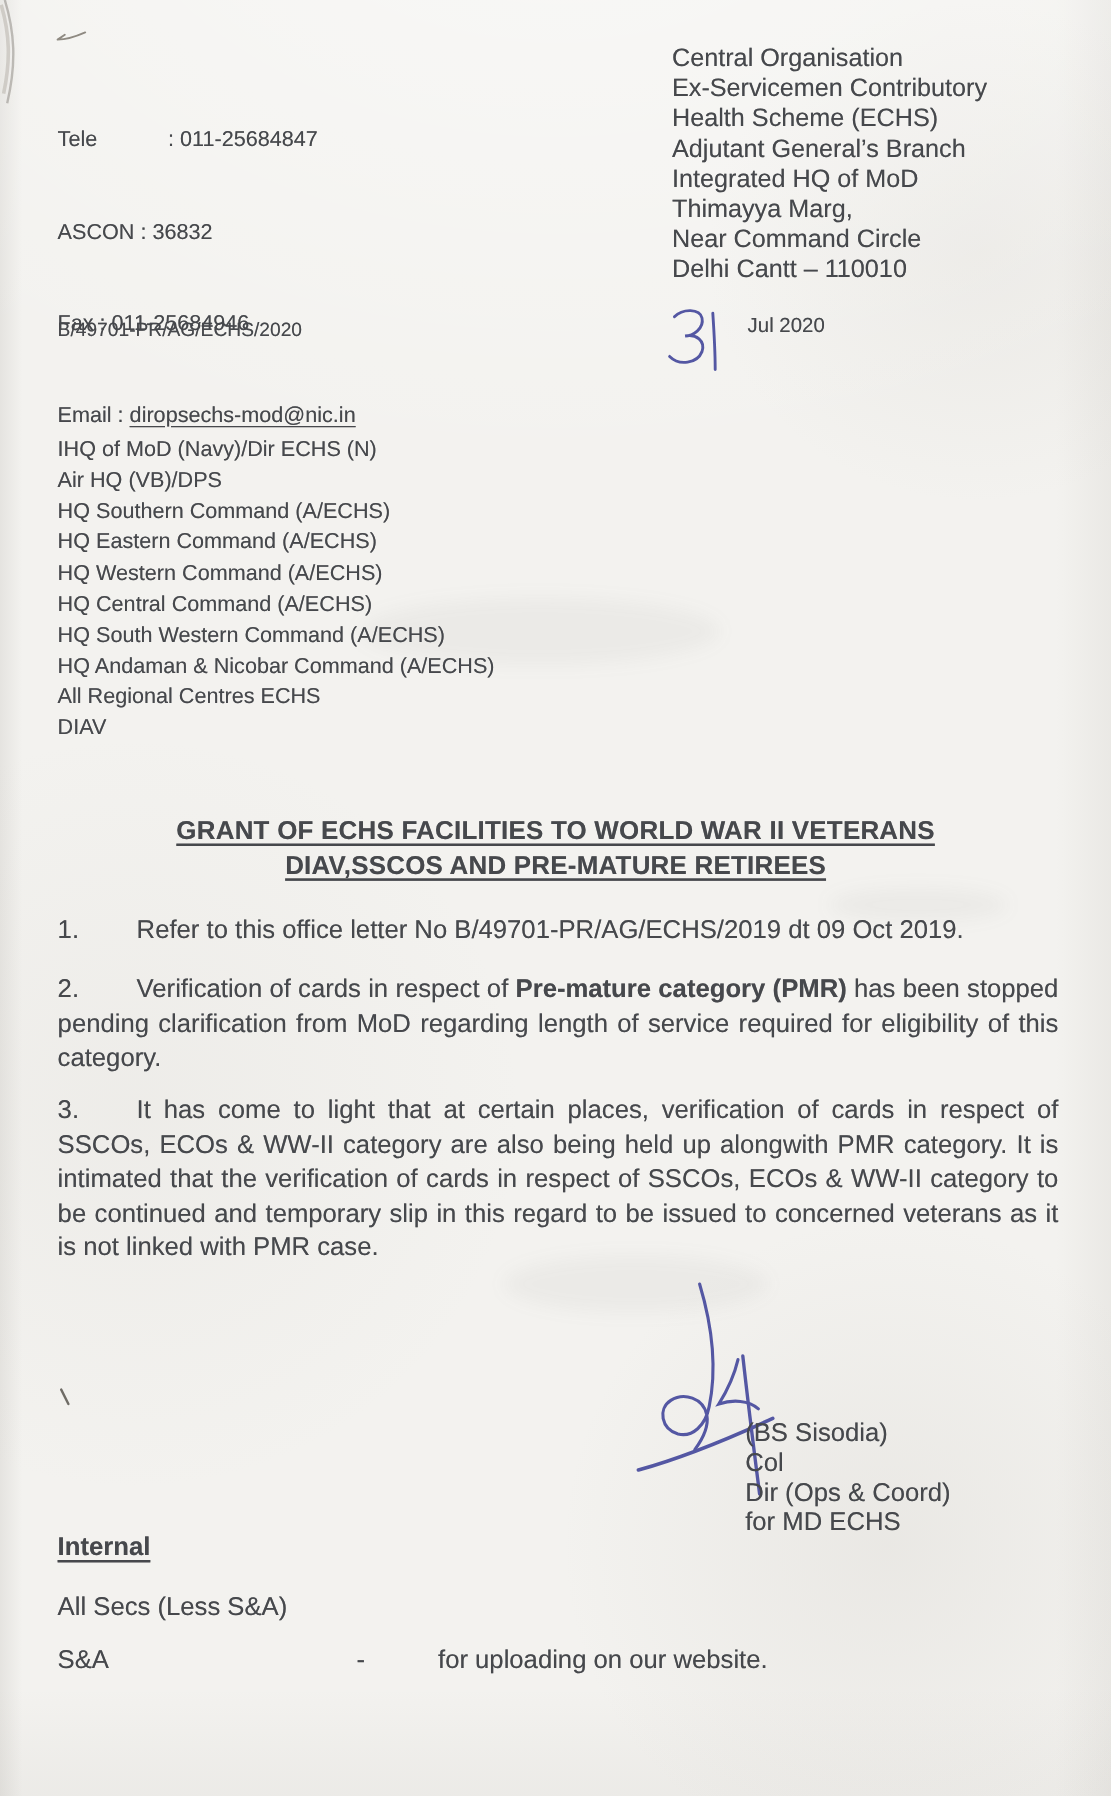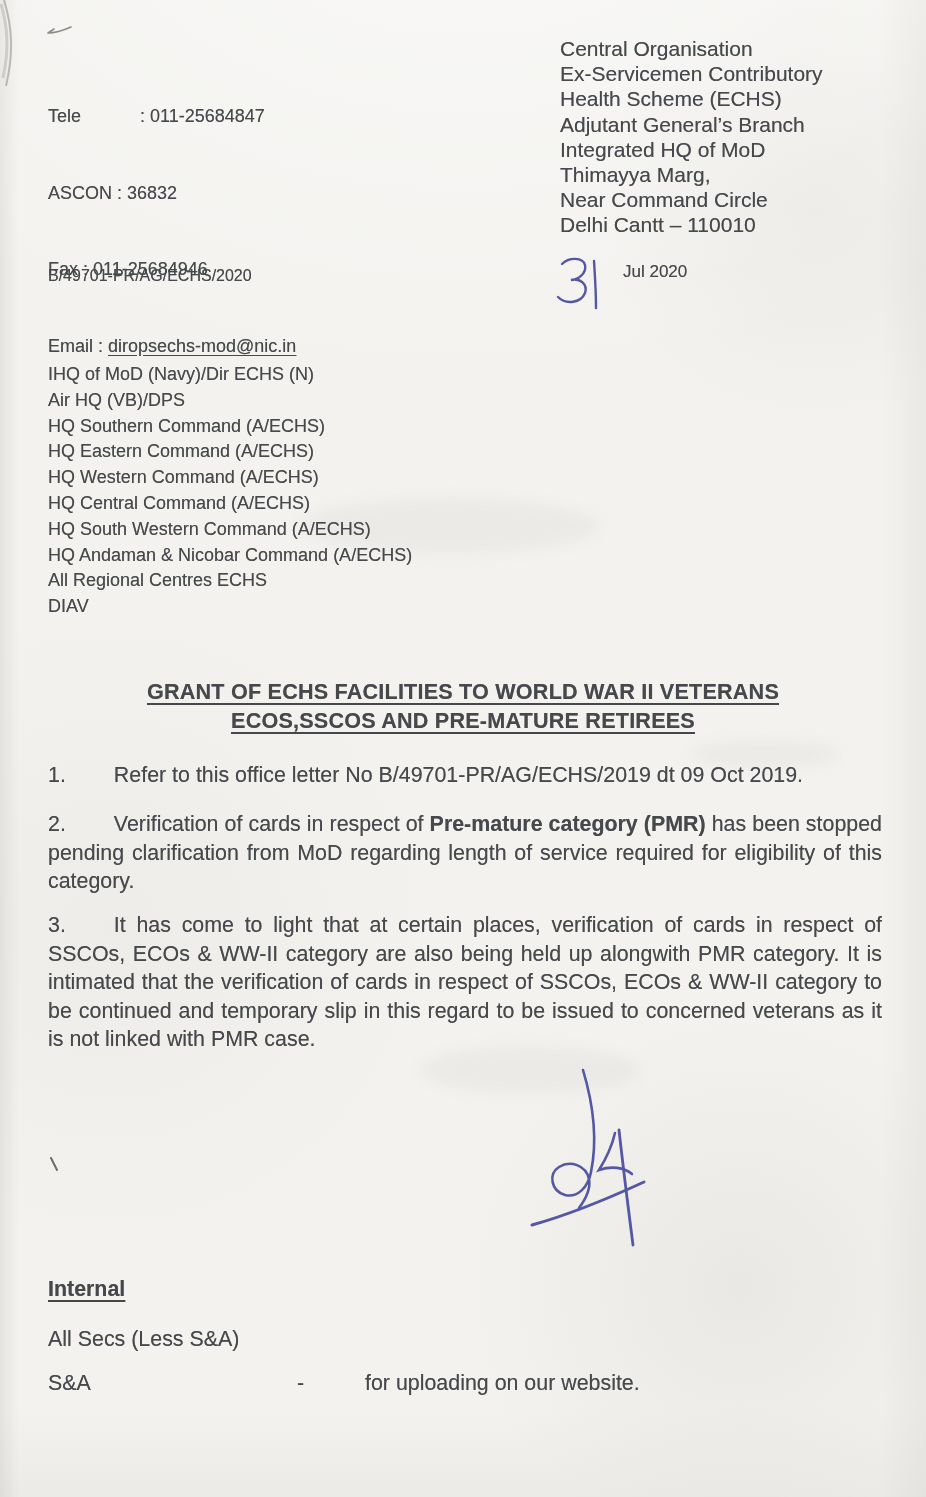--- a/index.html
+++ b/index.html
@@ -96,36 +96,42 @@
     <div>HQ Western Command (A/ECHS)</div>
     <div>HQ Central Command (A/ECHS)</div>
     <div>HQ South Western Command (A/ECHS)</div>
     <div>HQ Andaman &amp; Nicobar Command (A/ECHS)</div>
     <div>All Regional Centres ECHS</div>
     <div>DIAV</div>
   </div>
 
   <div class="abs title">
     <div><span class="tl">GRANT OF ECHS FACILITIES TO WORLD WAR II VETERANS</span></div>
-    <div><span class="tl">ECOS,SSCOS AND PRE-MATURE RETIREES</span></div>
+    <div><span class="tl">DIAV,SSCOS AND PRE-MATURE RETIREES</span></div>
   </div>
 
   <div class="abs para p1"><span>1.</span><span class="tab"></span><span>Refer to this office letter No B/49701-PR/AG/ECHS/2019 dt 09 Oct 2019.</span><b></b><span></span></div>
 
   <div class="abs para p2"><span>2.</span><span class="tab"></span><span>Verification of cards in respect of </span><b>Pre-mature category (PMR)</b><span> has been stopped pending clarification from MoD regarding length of service required for eligibility of this category.</span></div>
 
   <div class="abs para p3"><span>3.</span><span class="tab"></span><span>It has come to light that at certain places, verification of cards in respect of SSCOs, ECOs &amp; WW-II category are also being held up alongwith PMR category. It is intimated that the verification of cards in respect of SSCOs, ECOs &amp; WW-II category to be continued and temporary slip in this regard to be issued to concerned veterans as it is not linked with PMR case.</span><b></b><span></span></div>
 
   <svg class="abs sig-svg" width="196" height="212" viewBox="0 0 196 212">
     <path d="M 65,32 C 74,62 80,100 73,134 C 70,150 59,160 47,157 C 33,153 30,136 41,129 C 52,122 68,127 71,141 C 73,152 67,162 61,170" fill="none" stroke="#5457a3" stroke-width="2.6" stroke-linecap="round"></path>
     <path d="M 97,95 C 93,112 86,124 81,132 C 93,128 106,129 114,136" fill="none" stroke="#5457a3" stroke-width="2.6" stroke-linecap="round"></path>
     <path d="M 101,92 C 105,128 110,168 115,207" fill="none" stroke="#5457a3" stroke-width="2.8" stroke-linecap="round"></path>
     <path d="M 14,187 C 50,177 87,162 126,144" fill="none" stroke="#5457a3" stroke-width="3" stroke-linecap="round"></path>
   </svg>
 
+  <div class="abs sigblock">
+    <div>(BS Sisodia)</div>
+    <div>Col</div>
+    <div>Dir (Ops &amp; Coord)</div>
+    <div>for MD ECHS</div>
+  </div>
 
   <div class="abs internal">Internal</div>
   <div class="abs allsecs">All Secs (Less S&amp;A)</div>
   <div class="abs sarow">
     <span>S&amp;A</span>
     <span class="dash">-</span>
     <span class="satext">for uploading on our website.</span>
   </div>
 
 </div>

